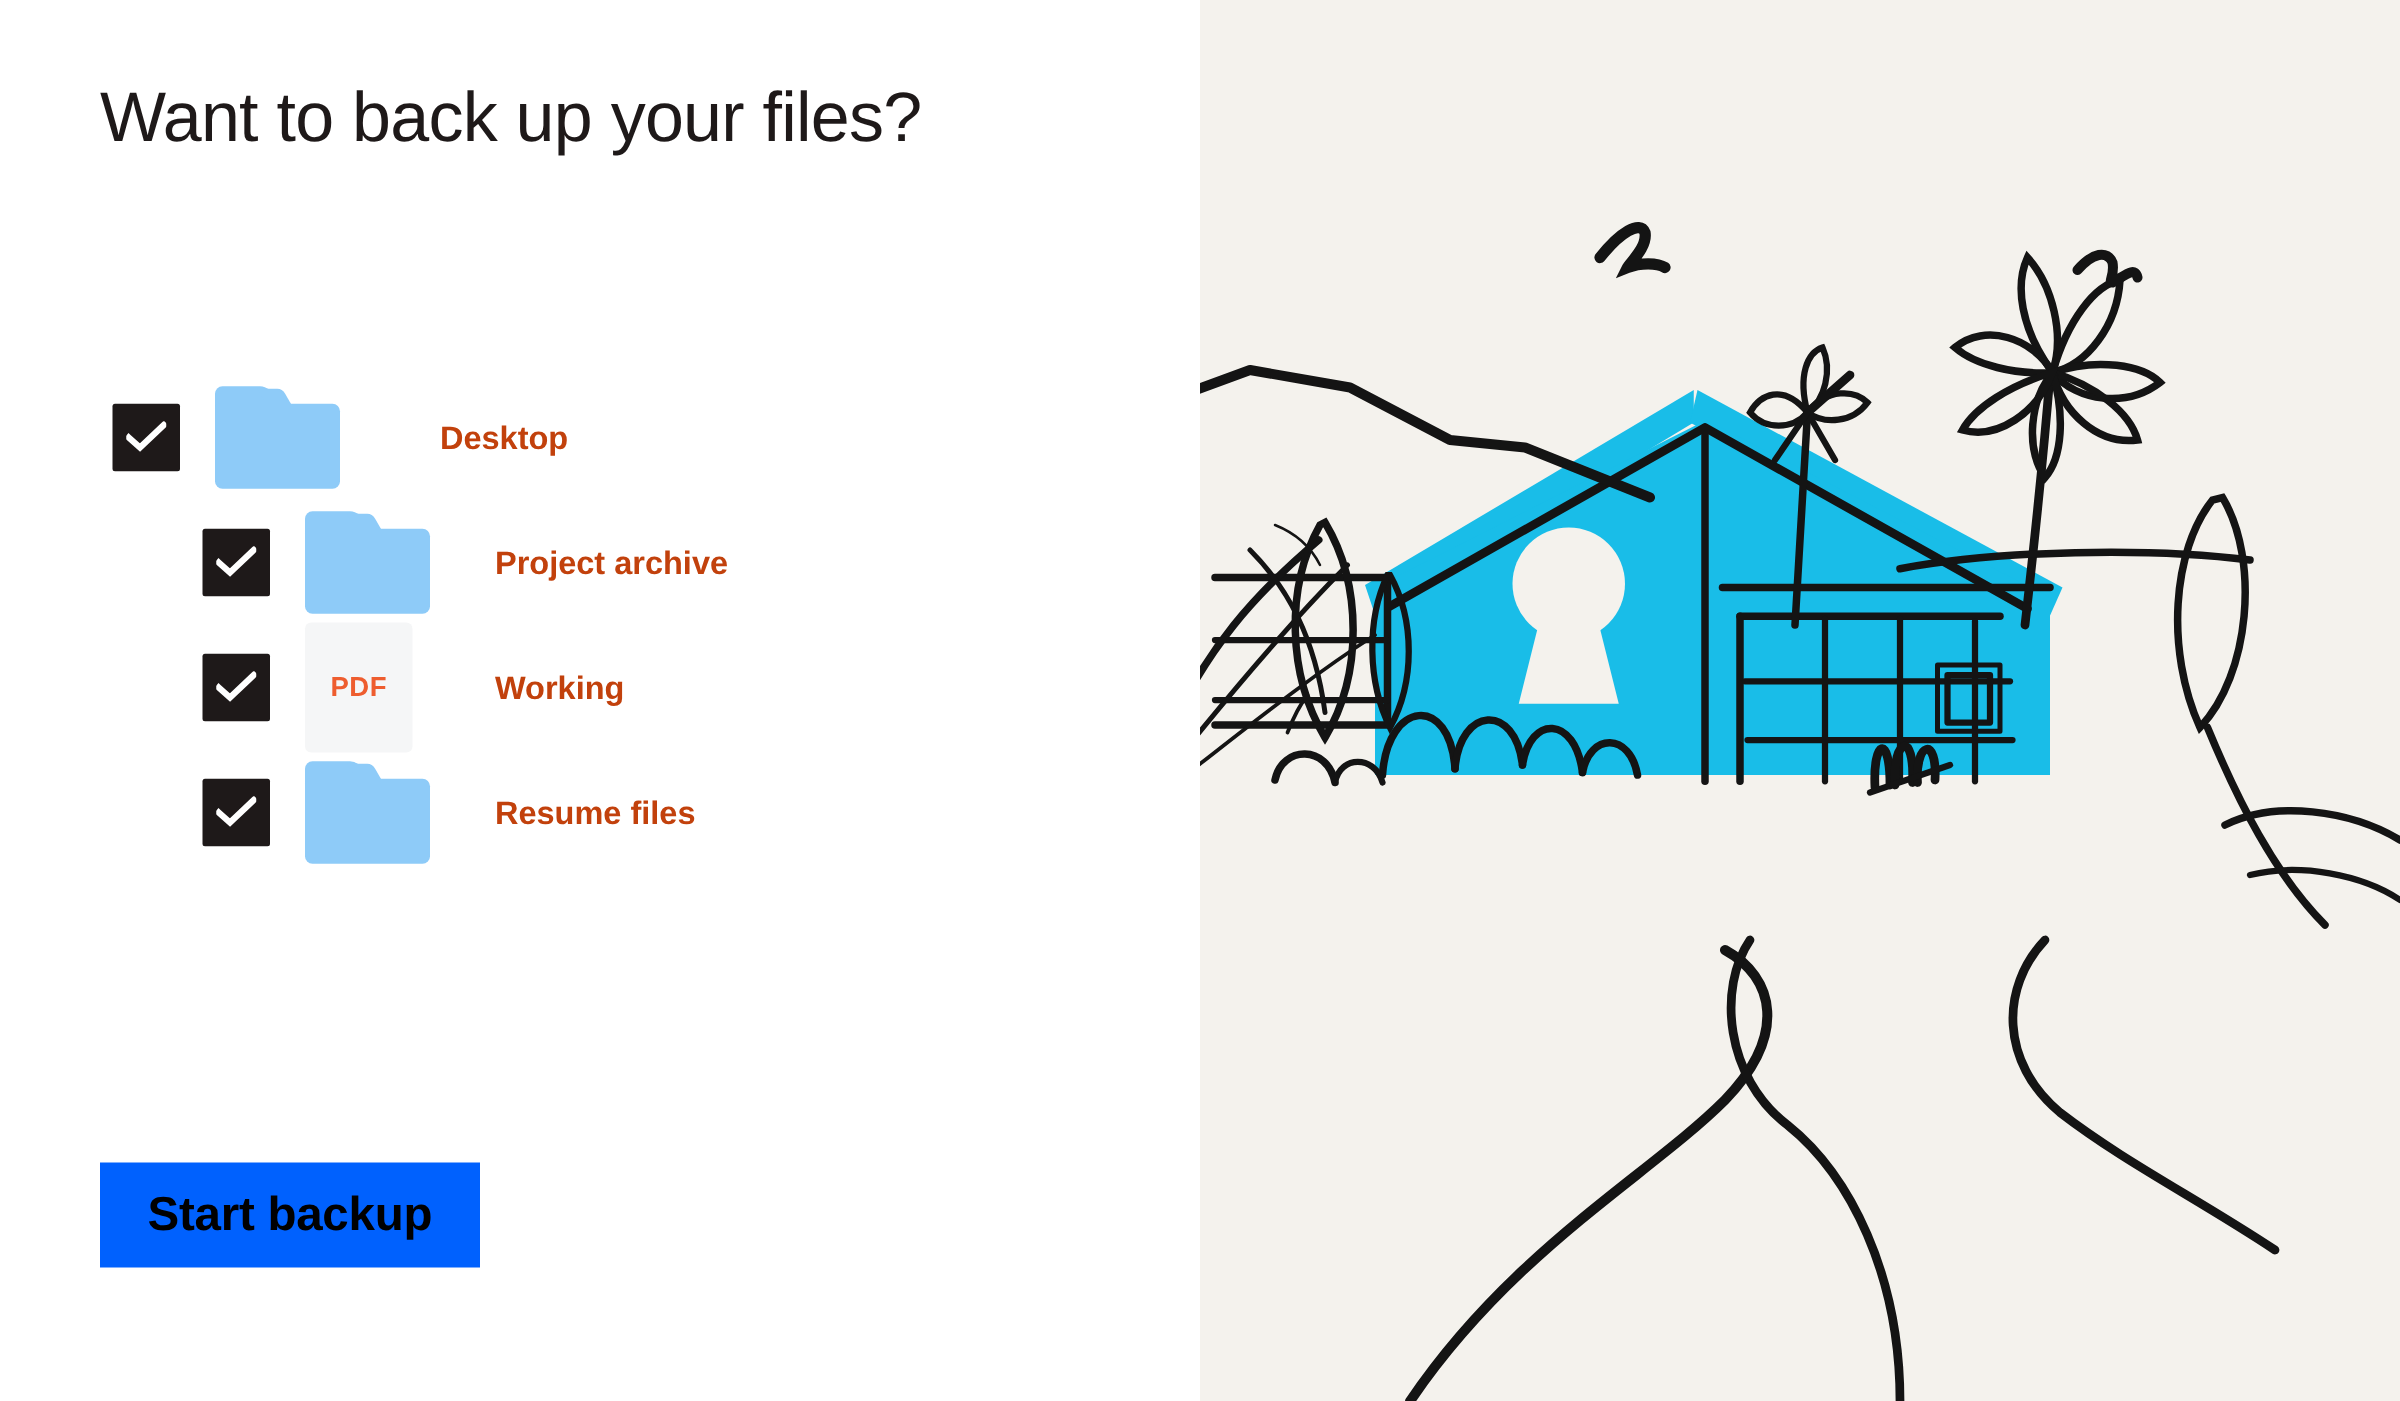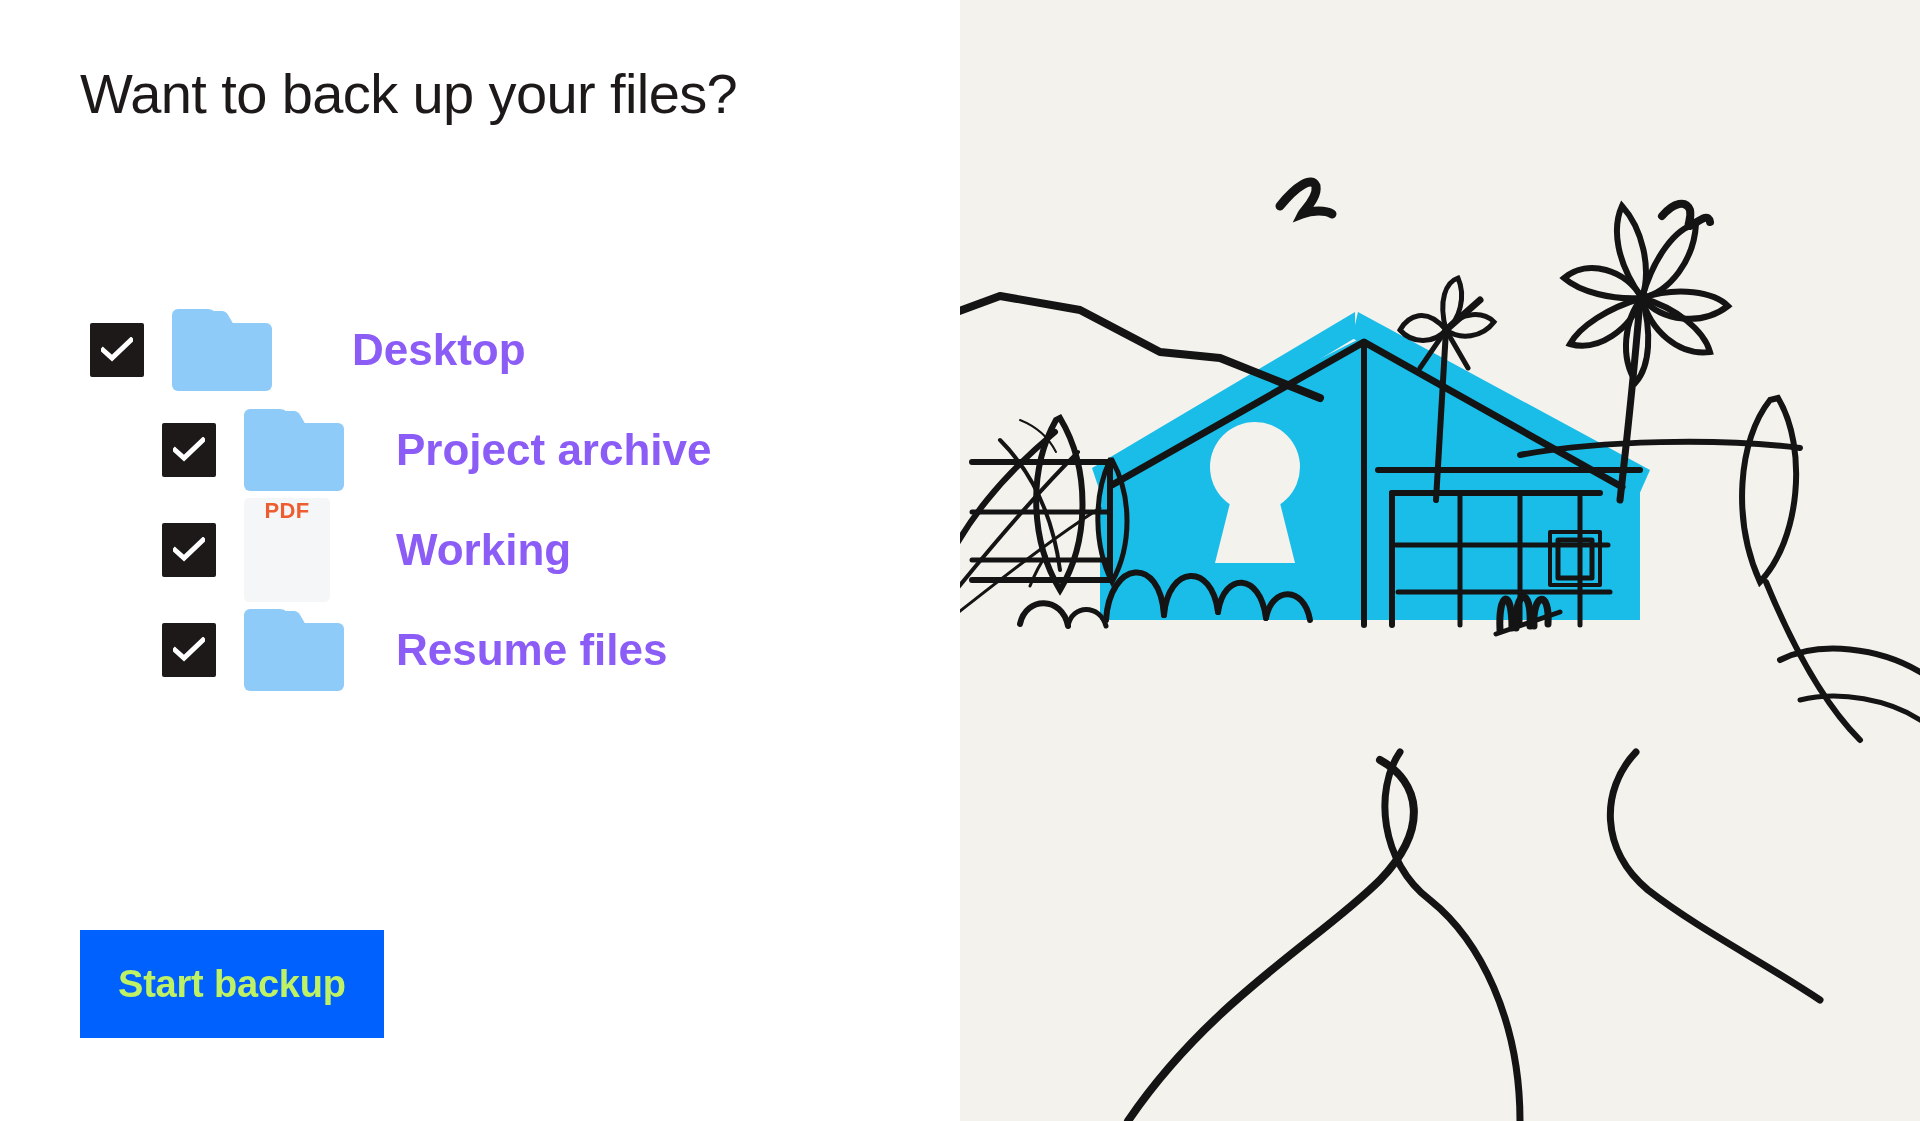--- a/index.html
+++ b/index.html
@@ -103,46 +103,47 @@
   }
 
   
   .pdf-doc {
     position: relative;
     width: 86px;
     height: 104px;
     background: #f5f6f7;
     border-radius: 5px;
     display: flex;
+    align-items: center;
     justify-content: center;
   }
   .pdf-doc .pdf-label {
     font-size: 22px;
     font-weight: 700;
     letter-spacing: 0.4px;
     color: #ee5d2f;
   }
 
   .file-label {
-    font-size: 44px;
+    font-size: 26px;
     font-weight: 700;
-    color: #8b5cf6;
+    color: #c2410c;
     margin-left: 32px;
     white-space: nowrap;
   }
   .file-row.root .file-label { margin-left: 60px; }
 
   .start-button {
     position: absolute;
     left: 80px;
     top: 930px;
-    height: 108px;
+    height: 84px;
     padding: 0 38px;
     background: #0061fe;
-    color: #bef264;
+    color: #000000;
     border: none;
     border-radius: 0;
     font-family: "Liberation Sans", sans-serif;
     font-size: 38px;
     font-weight: 700;
     letter-spacing: -0.2px;
     cursor: pointer;
     display: flex;
     align-items: center;
   }

